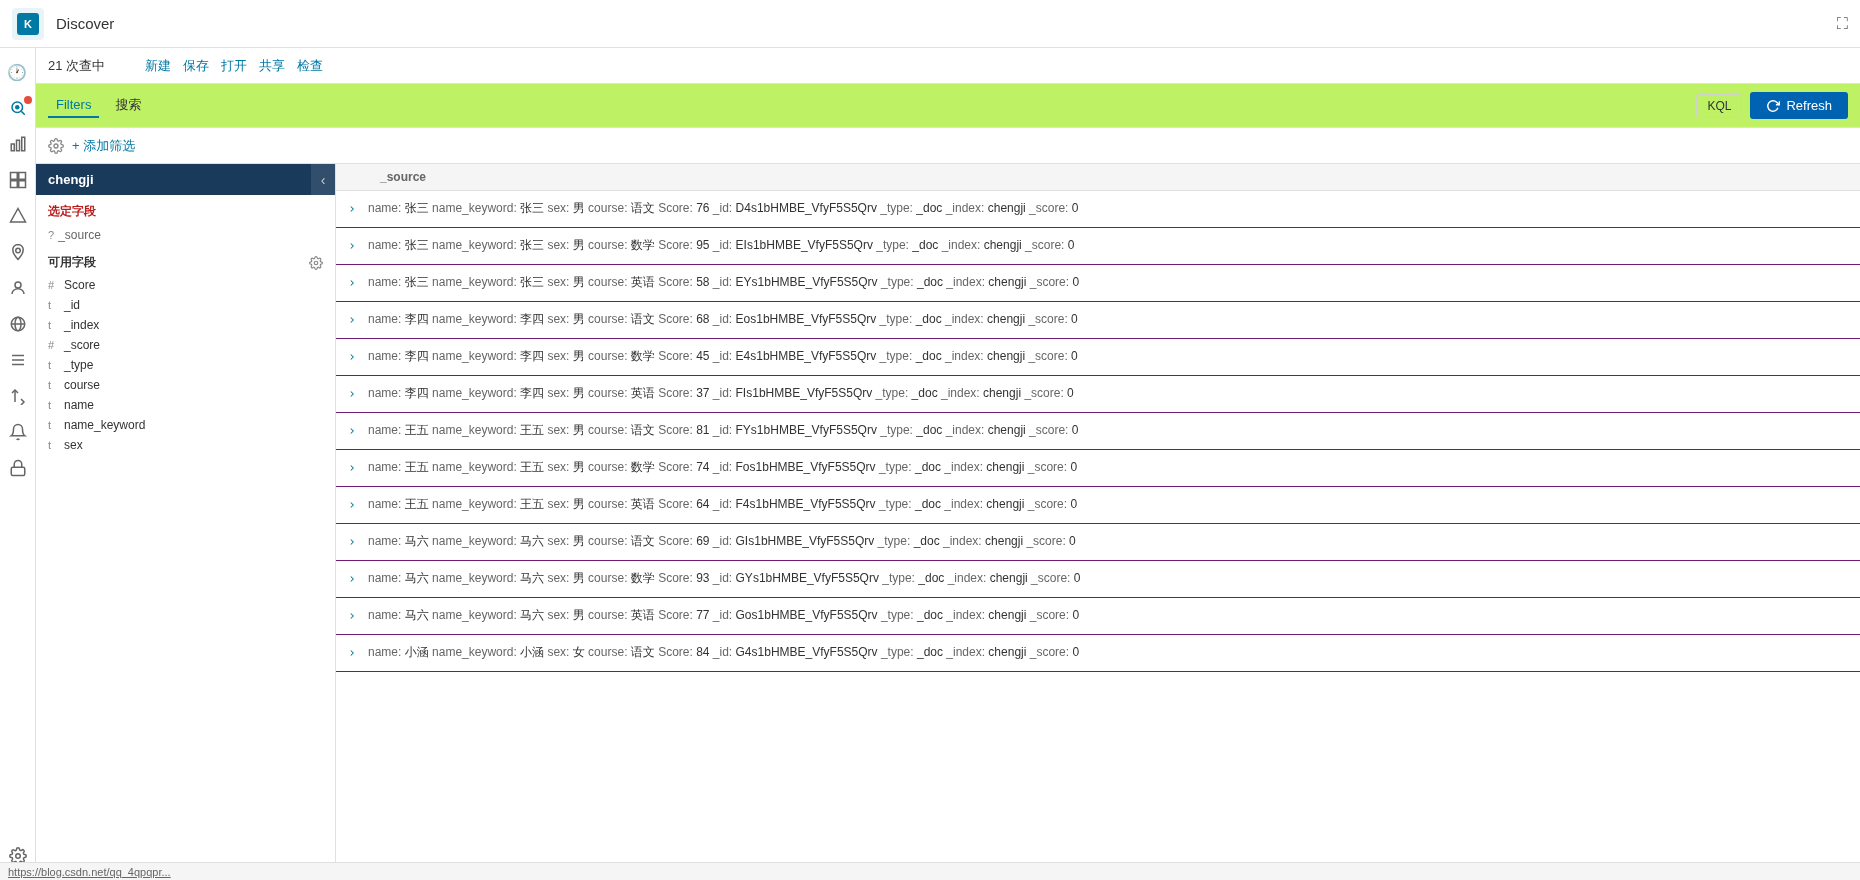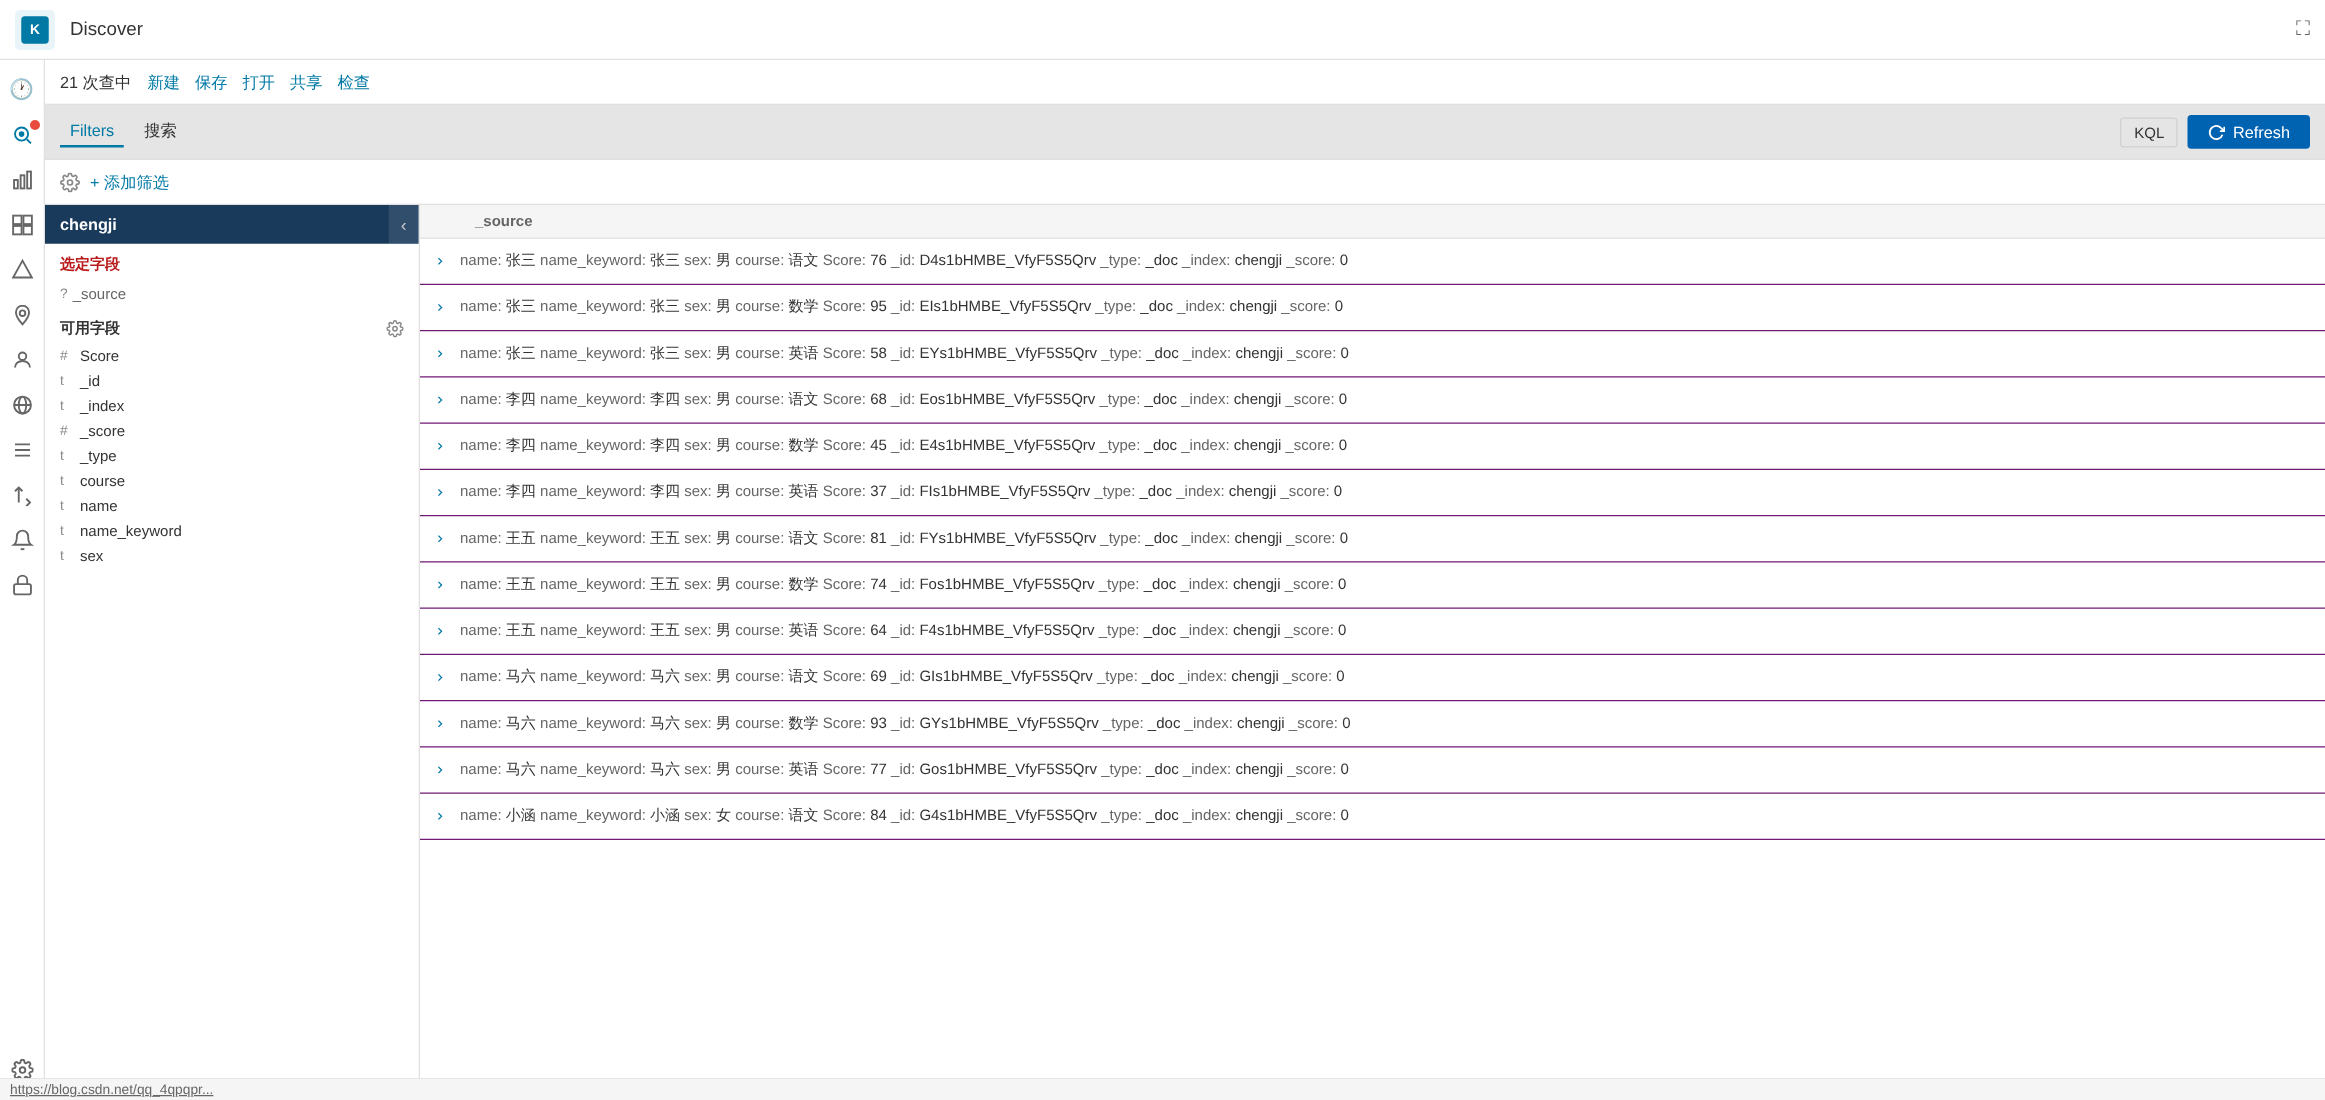--- a/index.html
+++ b/index.html
@@ -13,26 +13,26 @@
     
     .main-layout { display: flex; flex: 1; overflow: hidden; }
     .sidebar-nav { width: 36px; background: #fff; border-right: 1px solid #e0e0e0; display: flex; flex-direction: column; align-items: center; padding: 8px 0; gap: 4px; }
     .nav-icon { width: 32px; height: 32px; display: flex; align-items: center; justify-content: center; border-radius: 4px; cursor: pointer; color: #666; font-size: 16px; }
     .nav-icon.active { color: #006de4; }
 
     
     .content-area { flex: 1; display: flex; flex-direction: column; overflow: hidden; }
 
     
-    .second-bar { height: 36px; border-bottom: 1px solid #e0e0e0; display: flex; align-items: center; padding: 0 12px; gap: 9px; background: #fff; }
-    .second-bar-btns { display: flex; align-items: center; gap: 4px; }
+    .second-bar { height: 36px; border-bottom: 1px solid #e0e0e0; display: flex; align-items: center; padding: 0 12px; gap: 20px; background: #fff; }
+    .second-bar-btns { display: flex; align-items: center; gap: 4px; margin-left: 16px; }
     .btn-link { background: none; border: none; color: #0079a5; cursor: pointer; font-size: 13px; padding: 2px 4px; }
 
     
-    .filter-bar { height: 44px; border-bottom: 1px solid #e0e0e0; display: flex; align-items: center; padding: 0 12px; gap: 8px; background: #e5e5e5; }
+    .filter-bar { height: 44px; border-bottom: 1px solid #e0e0e0; display: flex; align-items: center; padding: 0 12px; gap: 8px; background: #bef264; }
     .filter-tab { font-size: 13px; color: #333; padding: 4px 8px; cursor: pointer; border-bottom: 2px solid transparent; }
     .filter-tab.active { color: #0079a5; border-bottom-color: #0079a5; }
     .kql-btn { background: none; border: 1px solid #d0d0d0; border-radius: 3px; padding: 4px 10px; font-size: 12px; cursor: pointer; color: #333; }
     .refresh-btn { background: #0063b1; color: #fff; border: none; border-radius: 3px; padding: 6px 16px; font-size: 13px; cursor: pointer; display: flex; align-items: center; gap: 6px; }
 
     
     .gear-bar { height: 36px; border-bottom: 1px solid #e0e0e0; display: flex; align-items: center; padding: 0 12px; gap: 8px; background: #fff; }
     .add-filter-link { color: #0079a5; font-size: 13px; cursor: pointer; display: flex; align-items: center; gap: 4px; }
 
     

